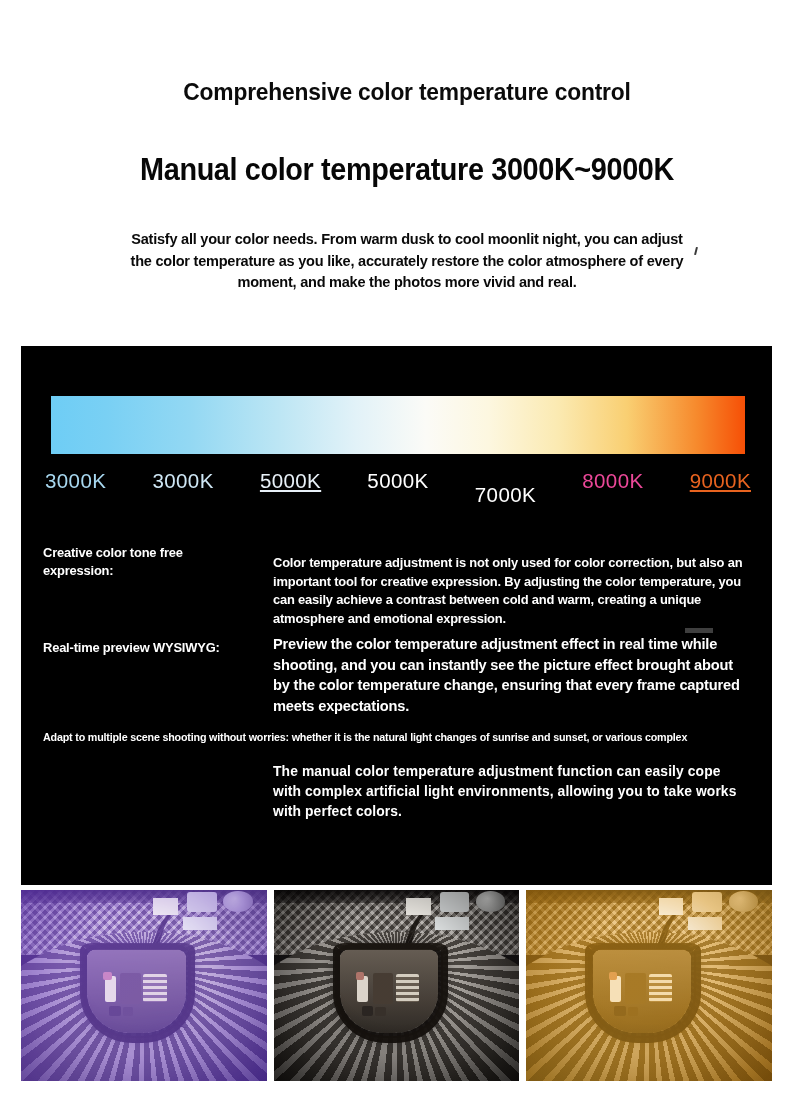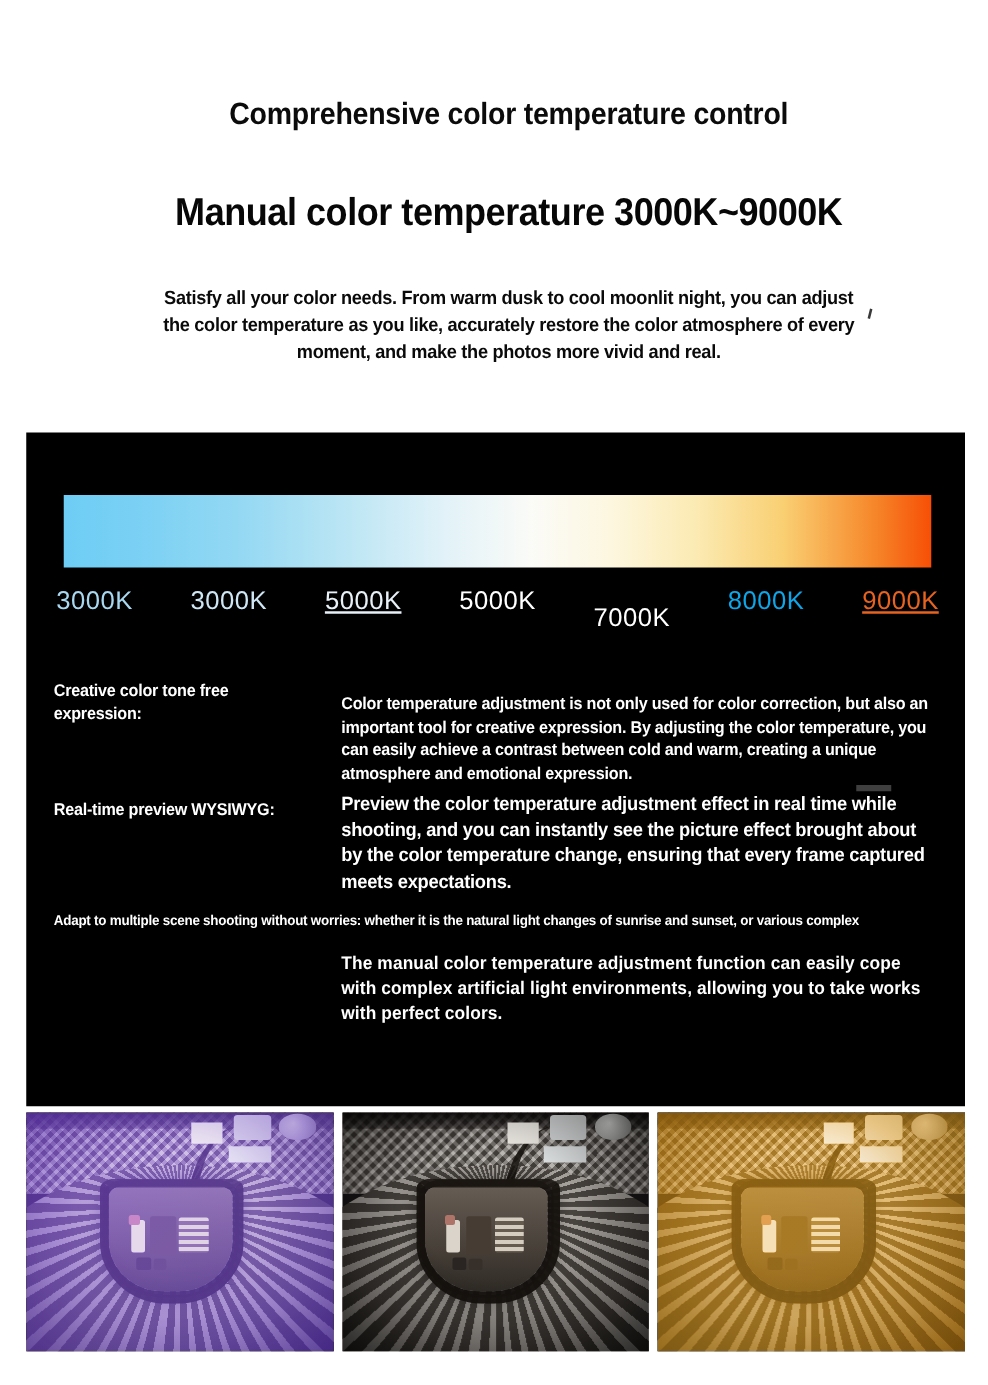--- a/index.html
+++ b/index.html
@@ -353,21 +353,21 @@
   <div class="panel">
 
     <div class="kelvin-bar"></div>
 
     <div class="kelvin-labels">
       <span class="kelvin-label" style="color: rgb(168, 216, 240);">3000K</span>
       <span class="kelvin-label" style="color: rgb(207, 231, 245);">3000K</span>
       <span class="kelvin-label" style="color: rgb(232, 241, 248); text-decoration: underline;">5000K</span>
       <span class="kelvin-label" style="color: rgb(255, 255, 255);">5000K</span>
       <span class="kelvin-label" style="color: rgb(255, 255, 255); margin-top: 28px;">7000K</span>
-      <span class="kelvin-label" style="color: #0ea5e9;">8000K</span>
+      <span class="kelvin-label" style="color: #ec4899;">8000K</span>
       <span class="kelvin-label" style="color: rgb(232, 99, 31); text-decoration: underline;">9000K</span>
     </div>
 
     <div class="lead lead-1">Creative color tone free expression:</div>
     <div class="body-txt body-1">Color temperature adjustment is not only used for color correction, but also an important tool for creative expression. By adjusting the color temperature, you can easily achieve a contrast between cold and warm, creating a unique atmosphere and emotional expression.</div>
 
     <div class="lead lead-2">Real-time preview WYSIWYG:</div>
     <div class="body-txt body-2">Preview the color temperature adjustment effect in real time while shooting, and you can instantly see the picture effect brought about by the color temperature change, ensuring that every frame captured meets expectations.</div>
 
     <div class="smudge"></div>

